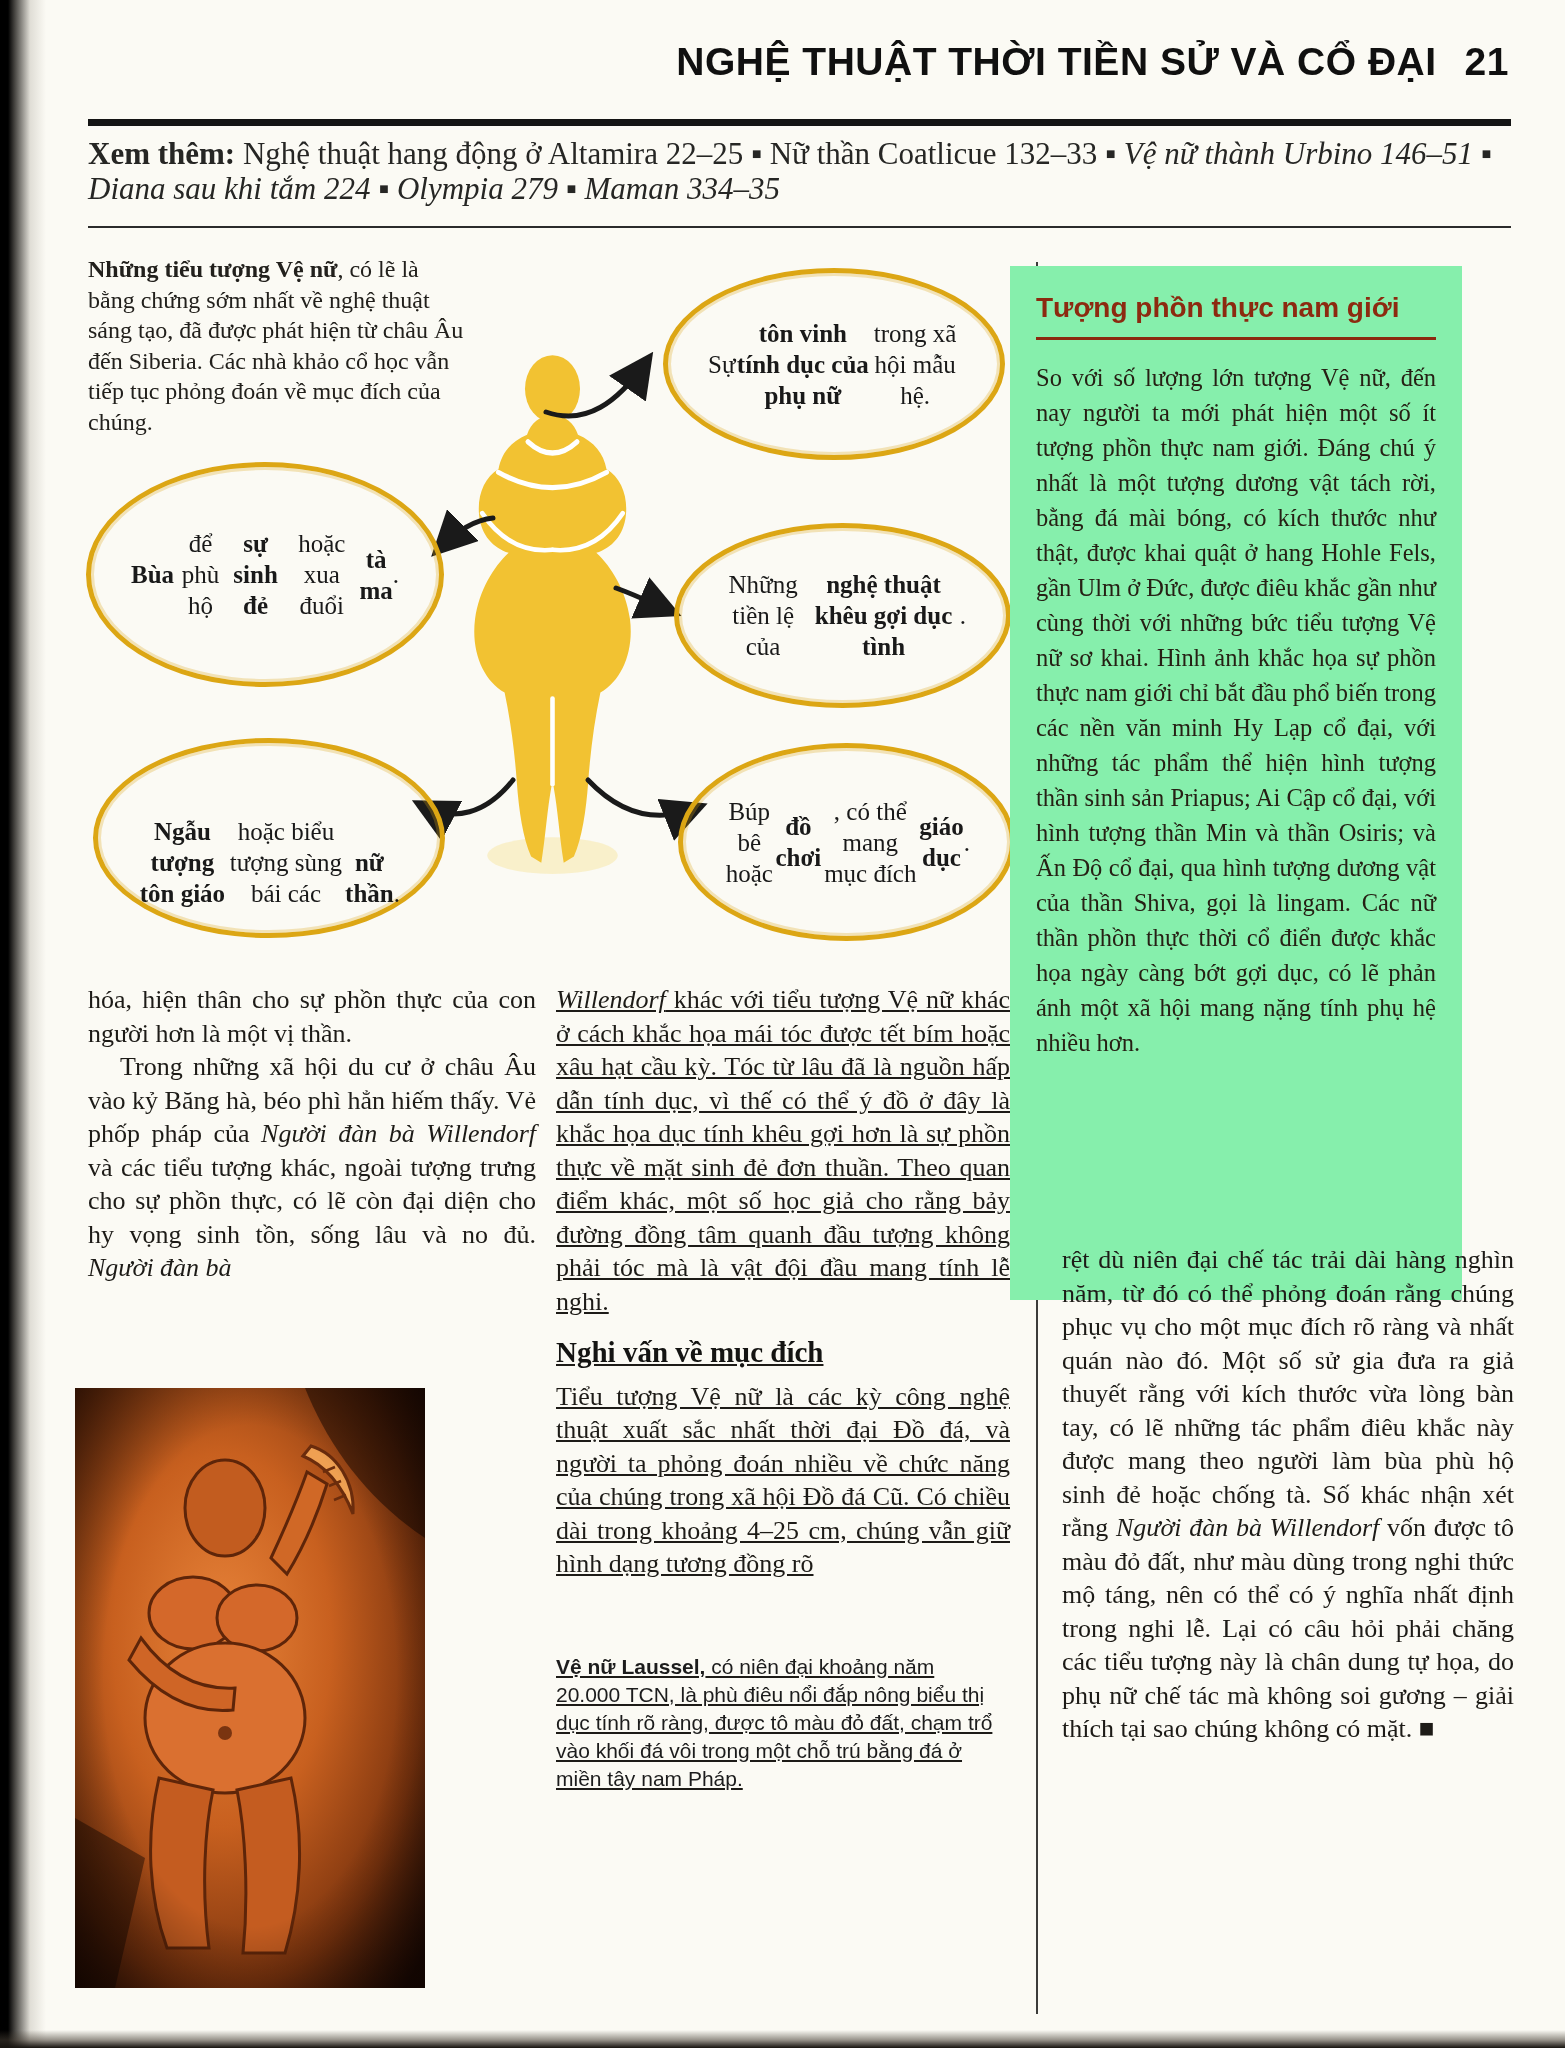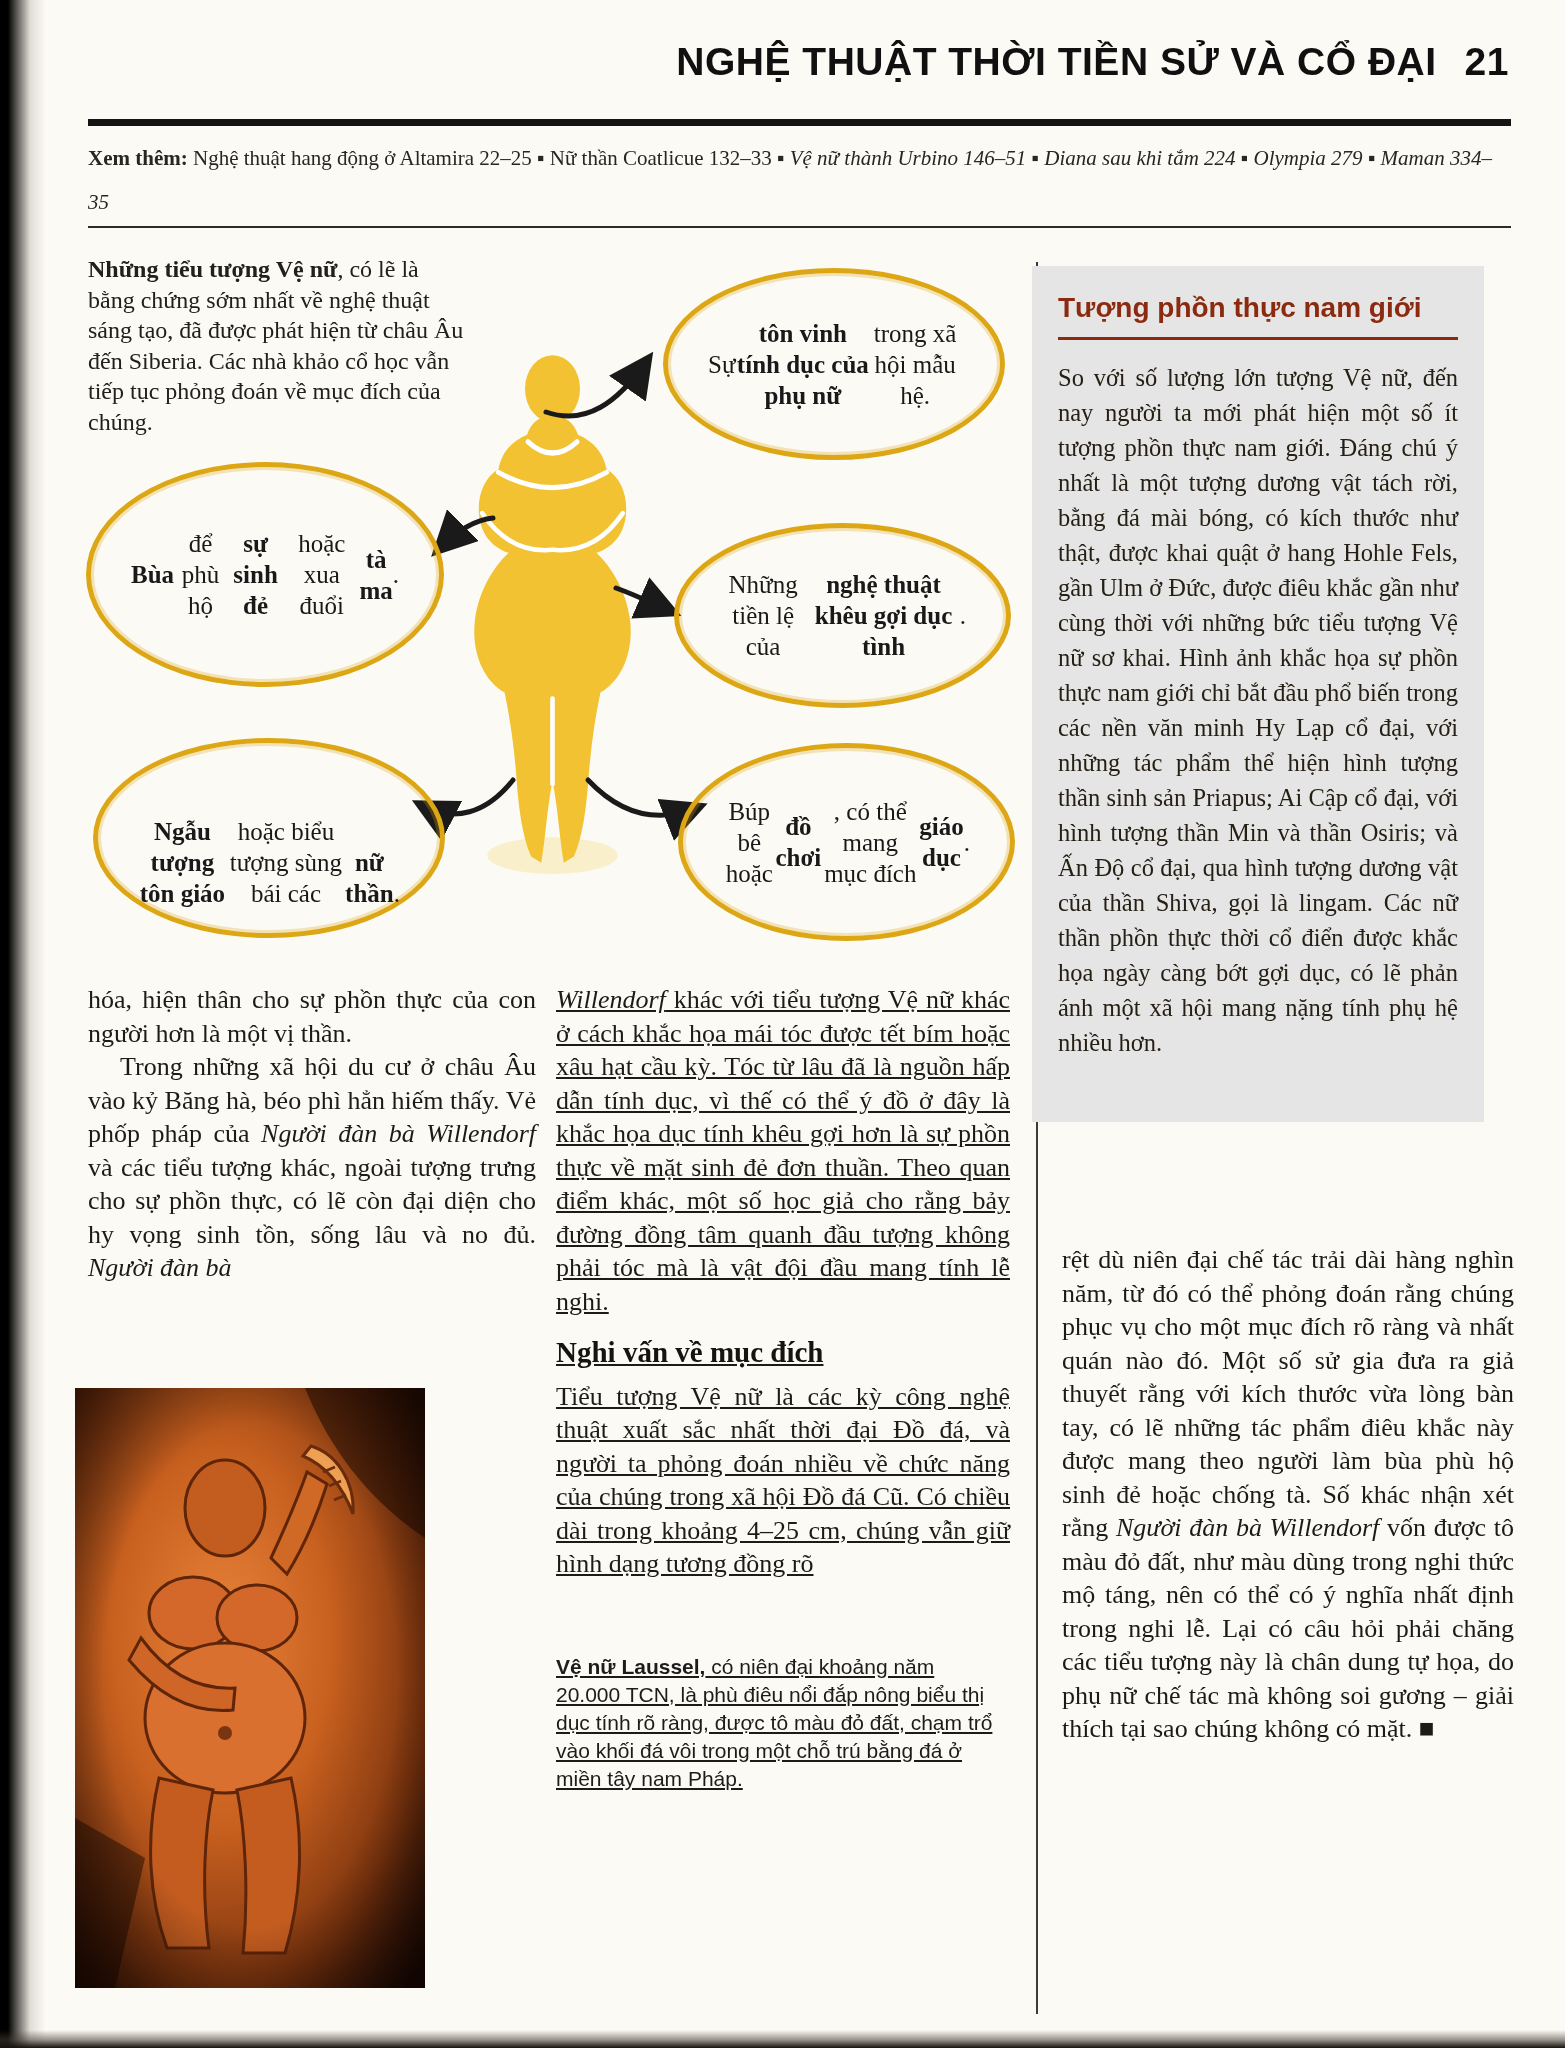--- a/index.html
+++ b/index.html
@@ -27,21 +27,21 @@
     font-family:"Liberation Sans", sans-serif; font-weight:bold;
     font-size:39px; color:#101010; letter-spacing:.5px; white-space:nowrap;
   }
   .header .pagenum { margin-left:28px; }
 
   .rule-thick { position:absolute; left:88px; right:54px; top:119px; height:7px; background:#141414; }
   .rule-thin  { position:absolute; left:88px; right:54px; top:226px; height:2px; background:#2b2b2b; }
 
   .see-also {
     position:absolute; left:88px; right:70px; top:136px;
-    font-size:21px; line-height:44px; color:#262624;
+    font-size:31px; line-height:35px; color:#262624;
   }
 
   
   .diagram { position:absolute; left:88px; top:240px; width:935px; height:718px; }
   .diagram-intro {
     position:absolute; left:0; top:14px; width:382px;
     font-size:24px; line-height:30.5px; color:#22201c;
   }
   .figurine { position:absolute; left:362px; top:108px; width:205px; height:530px; }
   .arrows { position:absolute; left:0; top:0; width:935px; height:718px; pointer-events:none; }
@@ -54,22 +54,22 @@
   }
   .bubble-tr   { left:575px; top:28px;  width:342px; height:192px; }
   .bubble-left { left:-2px;  top:222px; width:358px; height:225px; }
   .bubble-right{ left:586px; top:283px; width:337px; height:185px; }
   .bubble-bl   { left:5px;   top:498px; width:352px; height:200px;align-items:flex-end; }
   .bubble-br   { left:590px; top:503px; width:337px; height:198px; }
 
   
   .col-divider { position:absolute; left:1036px; top:262px; width:2px; height:1752px; background:#3c3c3a; }
   .sidebar {
-    position:absolute; left:1032px; top:266px; width:452px; height:856px;
-    background:#e5e5e5; padding:26px 26px 28px; overflow:hidden;
+    position:absolute; left:1010px; top:266px; width:452px; height:1034px;
+    background:#86efac; padding:26px 26px 28px; overflow:hidden;
   }
   .sidebar h2 {
     font-family:"Liberation Sans", sans-serif; font-weight:bold;
     font-size:28px; color:#8c2a10;
     border-bottom:3px solid #8c2a10; padding-bottom:13px; margin-bottom:20px;
   }
   .sidebar p { font-size:24.5px; line-height:35px; text-align:justify; color:#262014; }
 
   
   .col { position:absolute; font-size:26px; line-height:33.5px; text-align:justify; color:#1d1b17; }

